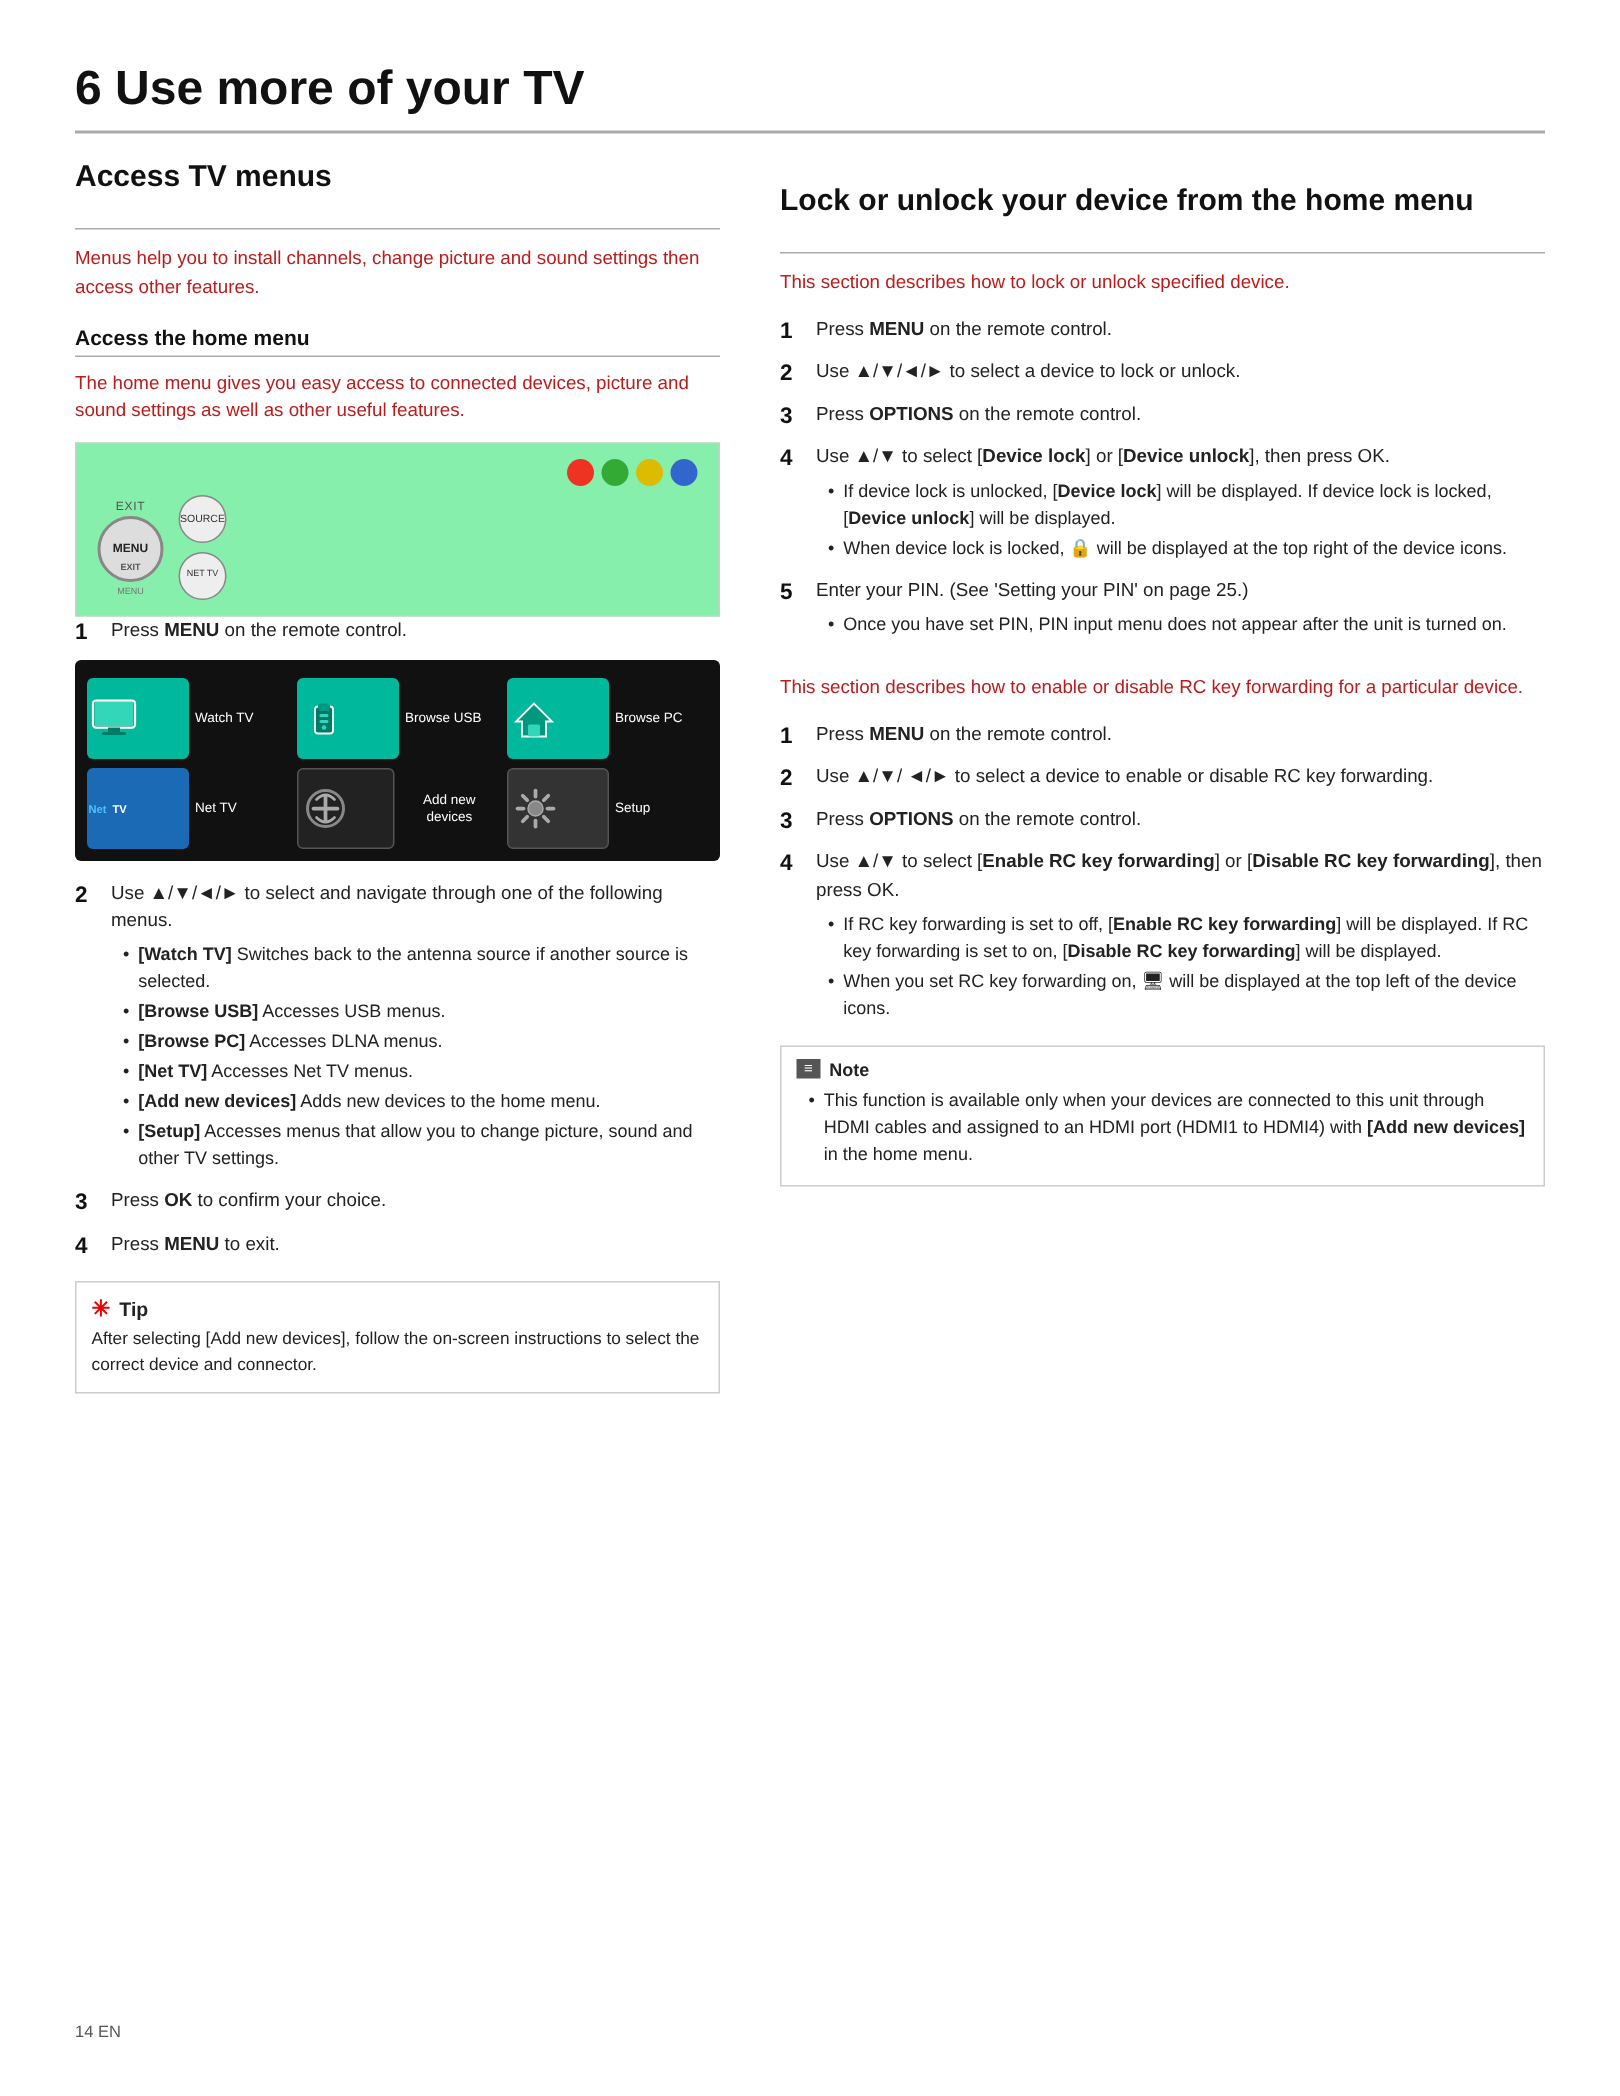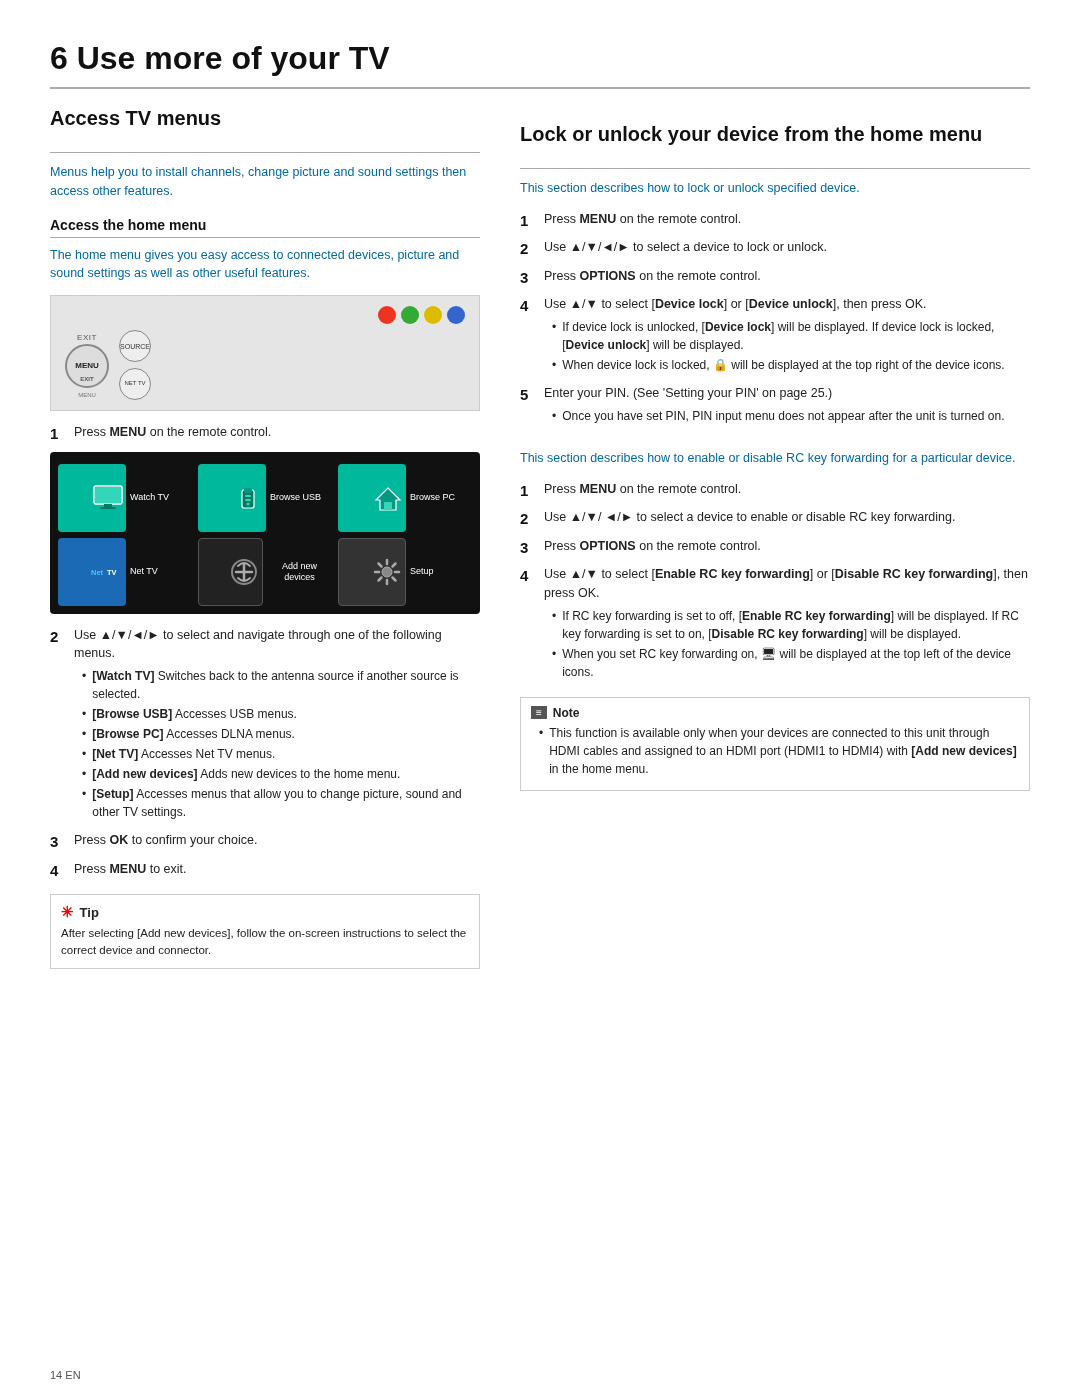--- a/index.html
+++ b/index.html
@@ -50,21 +50,21 @@
       font-weight: bold;
       color: #111;
       border-bottom: 1.5px solid #aaa;
       padding-bottom: 4px;
       margin-bottom: 8px;
       margin-top: 16px;
     }
 
     p.intro-text {
       font-size: 12.5px;
-      color: #0369a1;
+      color: #b91c1c;
       line-height: 1.5;
       margin-bottom: 12px;
     }
 
     .step-list {
       list-style: none;
       padding: 0;
       margin: 0;
     }
 
@@ -107,25 +107,24 @@
 
     .bullet-list li::before {
       content: "•";
       flex-shrink: 0;
     }
 
     
     .remote-diagram {
       border: 1.5px solid #ccc;
       padding: 10px 14px;
-      margin-bottom: 12px;
       display: flex;
       align-items: center;
       gap: 16px;
-      background: #e5e5e5;
+      background: #86efac;
     }
 
     .remote-buttons-top {
       display: flex;
       gap: 5px;
       justify-content: flex-end;
       margin-bottom: 6px;
     }
 
     .btn-circle {
@@ -218,25 +217,25 @@
 
     .tv-icon-item {
       display: flex;
       flex-direction: row;
       align-items: center;
       gap: 4px;
     }
 
     .tv-icon-box {
       width: 68px;
-      height: 68px;
+      height: 54px;
       border-radius: 4px;
       display: flex;
       align-items: center;
-      justify-content: flex-end;
+      justify-content: flex-start;
       position: relative;
     }
 
     .tv-icon-box.watch-tv { background: #00b89c; }
     .tv-icon-box.browse-usb { background: #00b89c; }
     .tv-icon-box.browse-pc { background: #00b89c; }
     .tv-icon-box.net-tv { background: #1a6ab5; }
     .tv-icon-box.add-devices { background: #222; border: 1px solid #555; }
     .tv-icon-box.setup { background: #333; border: 1px solid #555; }
 
@@ -285,21 +284,21 @@
       display: flex;
       align-items: center;
       gap: 6px;
       font-weight: bold;
       font-size: 12px;
       margin-bottom: 4px;
     }
 
     .page-footer {
       position: fixed;
-      bottom: 16px;
+      bottom: 36px;
       left: 50px;
       font-size: 11px;
       color: #555;
     }
 
     .right-column h2.section-title {
       margin-top: 16px;
     }
 
     .right-section {

